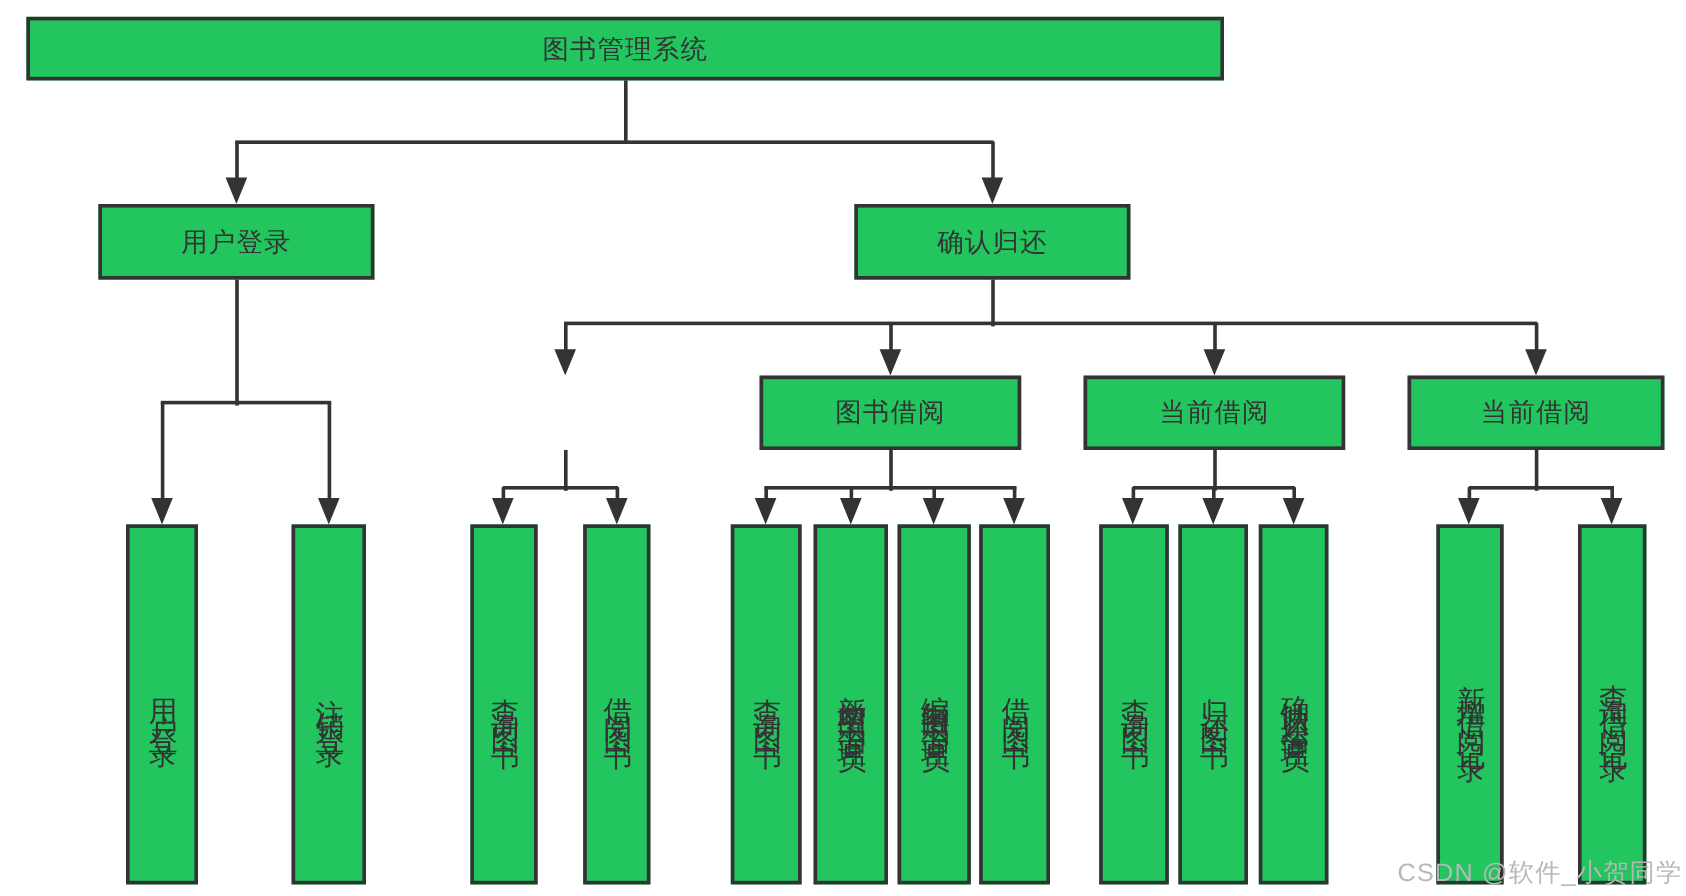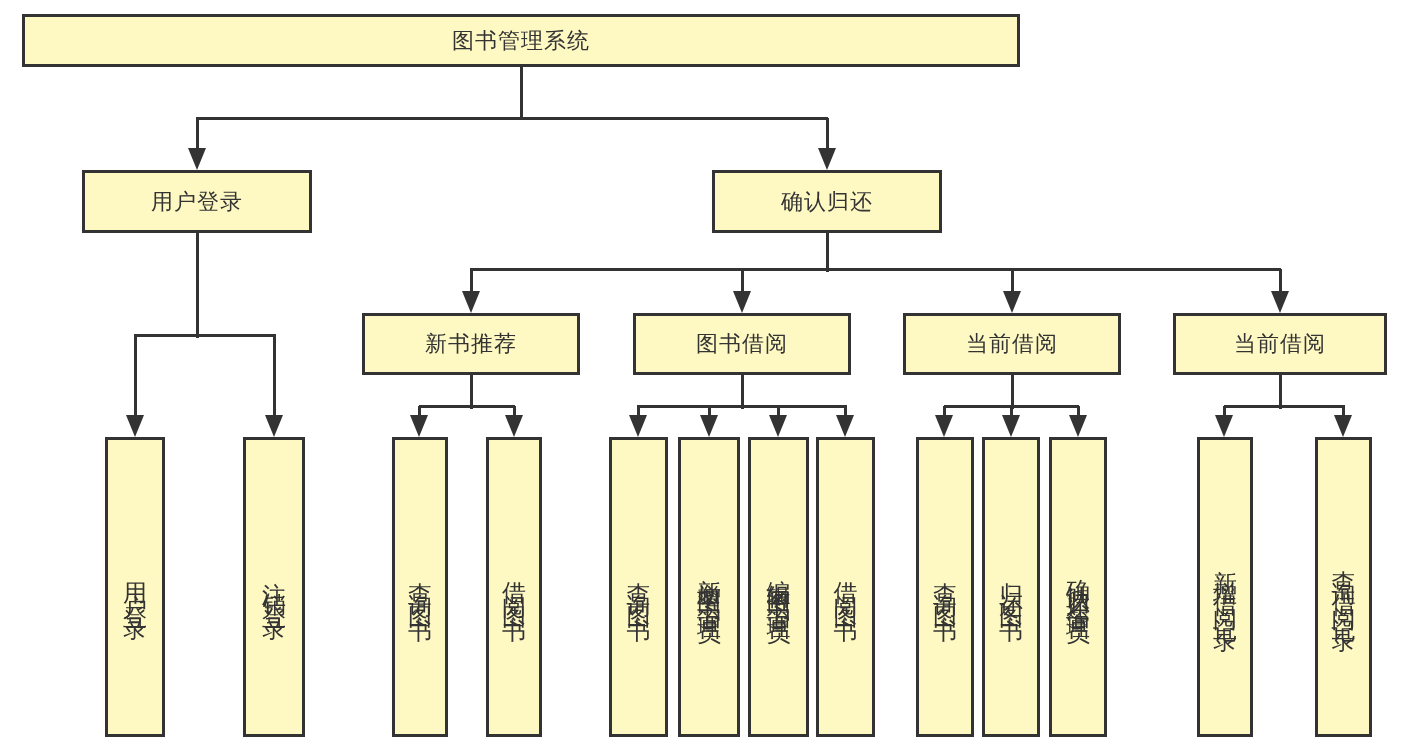--- a/index.html
+++ b/index.html
@@ -9,21 +9,21 @@
     position: relative;
     width: 1405px;
     height: 747px;
     background: var(--background, #ffffff);
     color: var(--text, #333333);
     overflow: hidden;
   }
   .hbox, .vbox {
     position: absolute;
     border: 3px solid var(--line, #333333);
-    background: #fef9c3;
+    background: #22c55e;
     display: flex;
     align-items: center;
     justify-content: center;
   }
   .hbox { font-size: 22px; }
   .hbox .lbl { white-space: nowrap; letter-spacing: 1px; }
   .vbox {
     writing-mode: vertical-rl;
     text-orientation: mixed;
     font-size: 24px;
@@ -59,23 +59,20 @@
     <span class="lbl">图书管理系统</span>
   </div>
 
   <div class="hbox" style="left:82px; top:170px; width:230px; height:63px">
     <span class="lbl">用户登录</span>
   </div>
   <div class="hbox" style="left:712px; top:170px; width:230px; height:63px">
     <span class="lbl">确认归还</span>
   </div>
 
-  <div class="hbox" style="left:362px; top:313px; width:218px; height:62px">
-    <span class="lbl">新书推荐</span>
-  </div>
   <div class="hbox" style="left:633px; top:313px; width:218px; height:62px">
     <span class="lbl">图书借阅</span>
   </div>
   <div class="hbox" style="left:903px; top:313px; width:218px; height:62px">
     <span class="lbl">当前借阅</span>
   </div>
   <div class="hbox" style="left:1173px; top:313px; width:214px; height:62px">
     <span class="lbl">当前借阅</span>
   </div>
 
@@ -171,13 +168,14 @@
       <div class="cl" style="left: 1010px; top: 406px; width: 3px; height: 13px;"></div>
       <div class="ca" style="left: 1002px; top: 415px;"></div>
       <div class="cl" style="left: 1077px; top: 406px; width: 3px; height: 13px;"></div>
       <div class="ca" style="left: 1069px; top: 415px;"></div>
       <div class="cl" style="left: 1223px; top: 406px; width: 3px; height: 13px;"></div>
       <div class="ca" style="left: 1215px; top: 415px;"></div>
       <div class="cl" style="left: 1342px; top: 406px; width: 3px; height: 13px;"></div>
       <div class="ca" style="left: 1334px; top: 415px;"></div>
     </div>
 
+  <div class="watermark">CSDN @软件_小贺同学</div>
 </div>
 
 </body></html>

